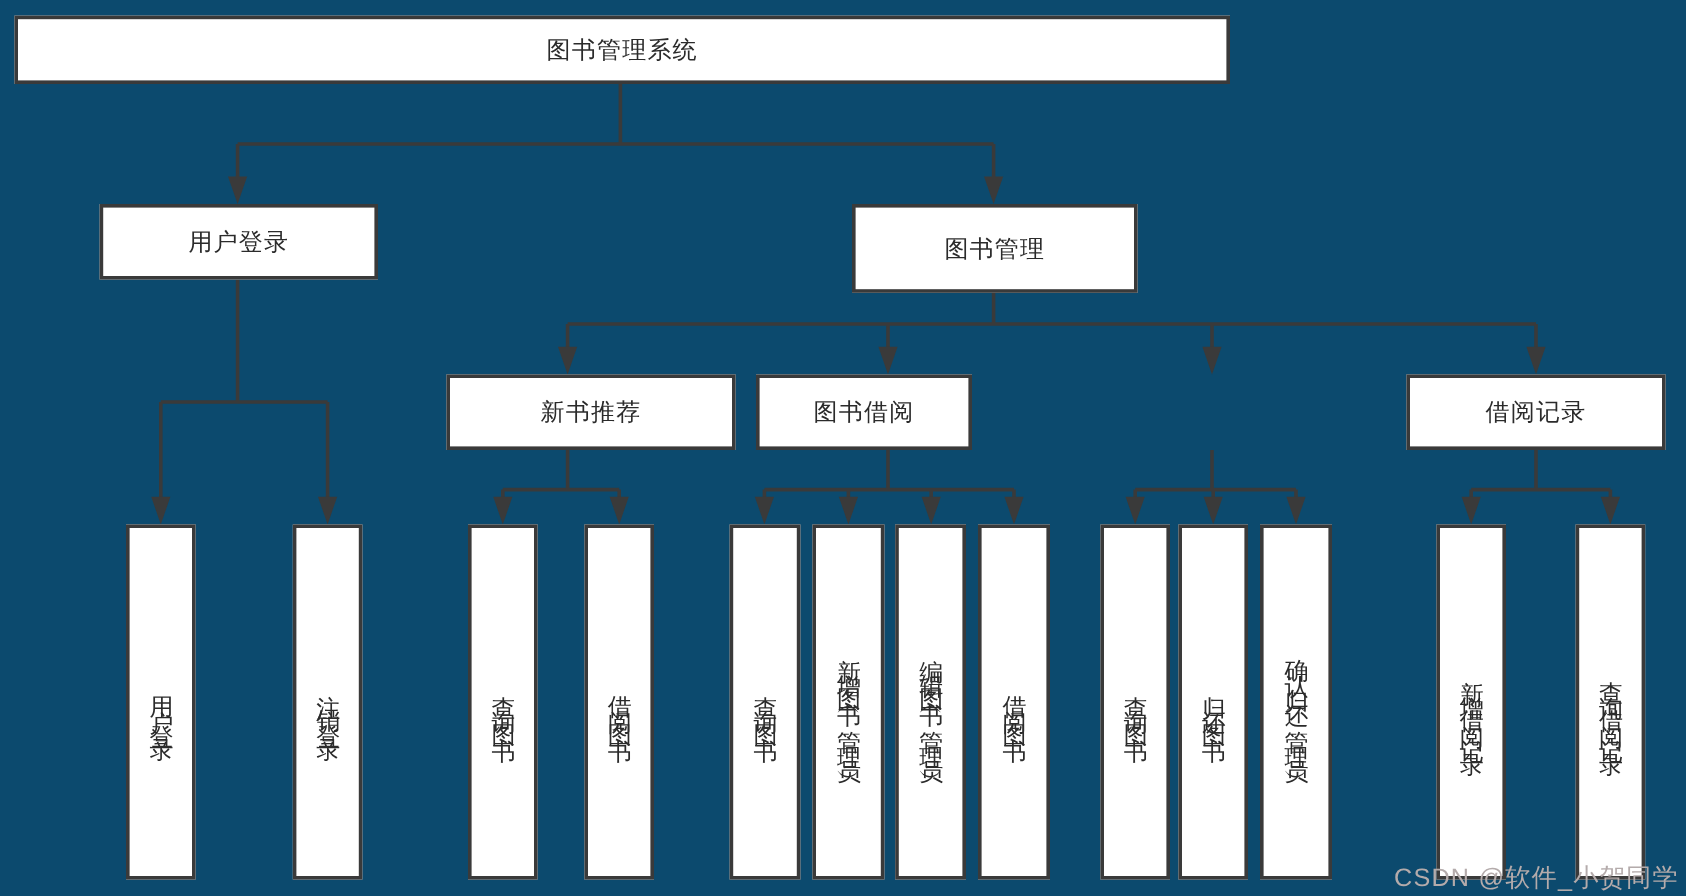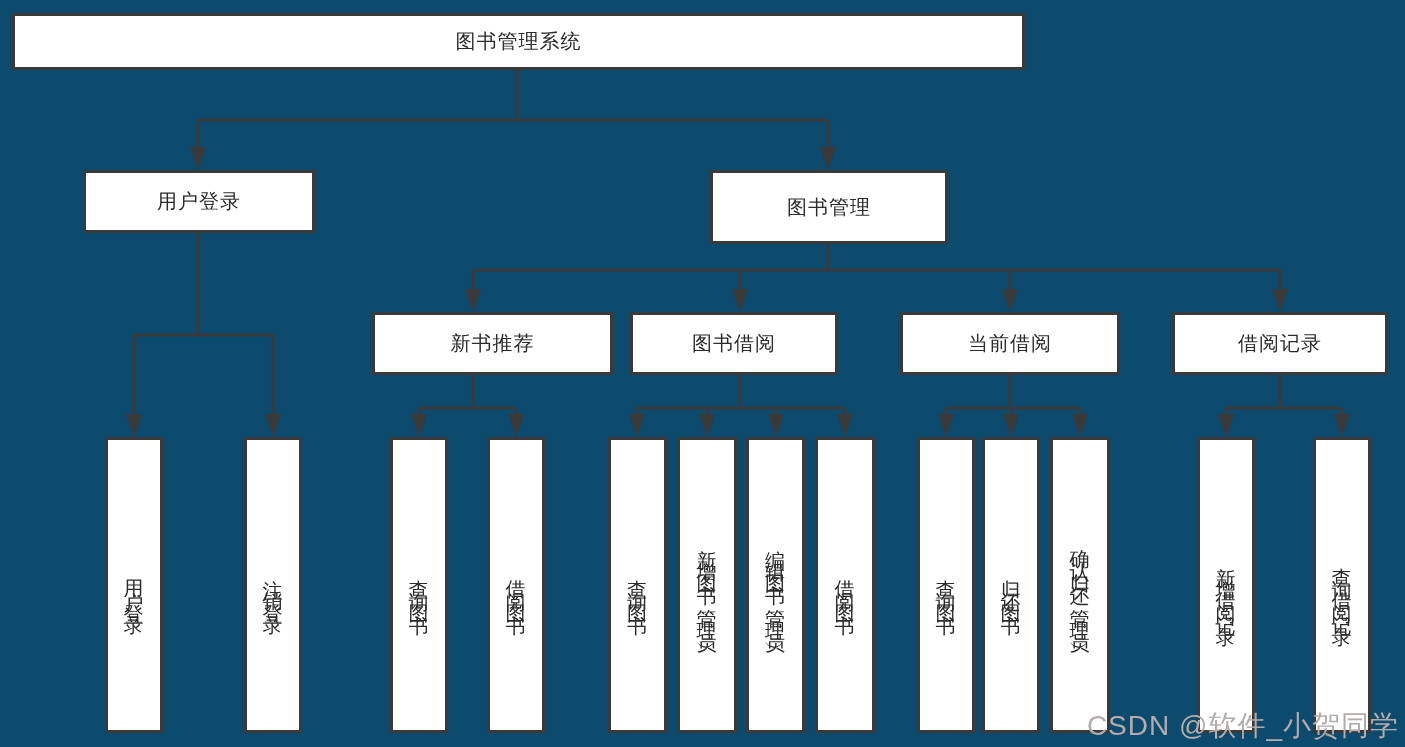--- a/index.html
+++ b/index.html
@@ -50,21 +50,21 @@
     text-orientation: mixed;
     letter-spacing: 12px;
     white-space: normal;
     line-height: 1;
     padding-top: 6px;
   }
   .watermark {
     position: absolute;
     right: 6px;
     bottom: 2px;
-    font-size: 28px;
+    font-size: 21px;
     letter-spacing: 1px;
     z-index: 5;
     color: #b4abab;
   }
 </style>
 </head>
 <body>
 
 <div class="canvas">
 
@@ -112,22 +112,21 @@
       <polygon points="1334,414 1350,414 1342,437"></polygon>
     </g>
   </svg>
 
   <div class="node" style="left:12px; top:13px; width:1013px; height:57px;">图书管理系统</div>
 
   <div class="node" style="left:83px; top:170px; width:232px; height:63px;">用户登录</div>
   <div class="node" style="left:710px; top:170px; width:238px; height:74px;">图书管理</div>
 
   <div class="node" style="left:372px; top:312px; width:241px; height:63px;">新书推荐</div>
-  <div class="node" style="left:630px; top:312px; width:208px; height:63px;">图书借阅</div>
-  <div class="node" style="left:900px; top:312px; width:220px; height:63px;">当前借阅</div>
+  <div class="node" style="left:630px; top:312px; width:180px; height:63px;">图书借阅</div>
   <div class="node" style="left:1172px; top:312px; width:216px; height:63px;text-align:center;">借阅记录</div>
 
   <div class="node vertical" style="left:105px; top:437px; width:58px; height:296px;">用户登录</div>
   <div class="node vertical" style="left:244px; top:437px; width:58px; height:296px;">注销登录</div>
 
   <div class="node vertical" style="left:390px; top:437px; width:58px; height:296px;">查询图书</div>
   <div class="node vertical" style="left:487px; top:437px; width:58px; height:296px;">借阅图书</div>
 
   <div class="node vertical" style="left:608px; top:437px; width:59px; height:296px;">查询图书</div>
   <div class="node vertical" style="left:677px; top:437px; width:60px; height:296px;">新增图书（管理员）</div>

